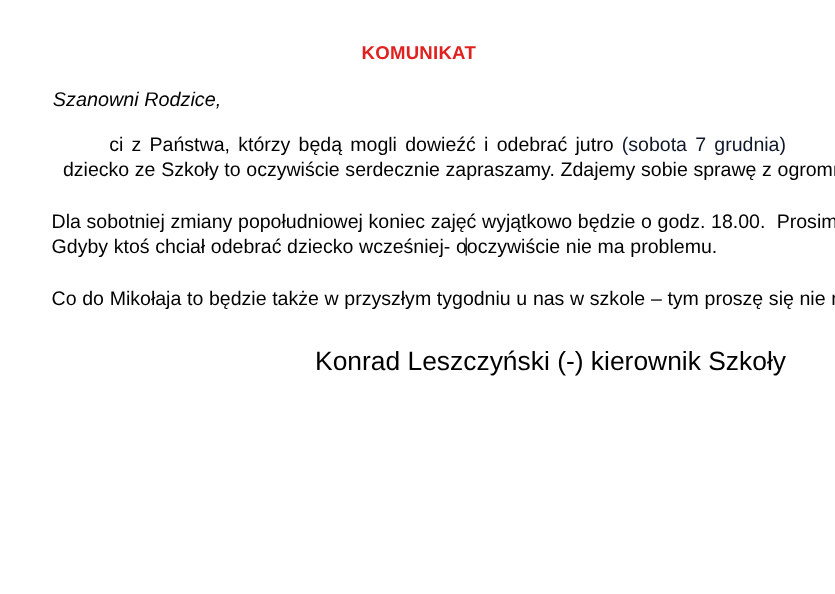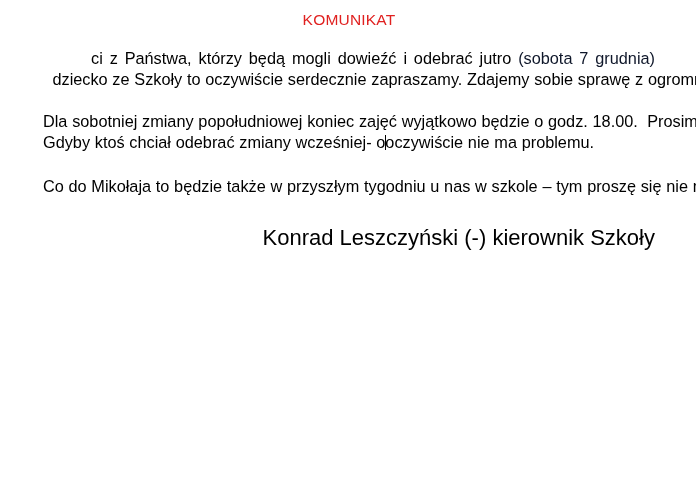--- a/index.html
+++ b/index.html
@@ -19,25 +19,25 @@
   .page {
     position: relative;
     width: 696px;
     height: 495px;
     box-sizing: border-box;
     padding: 0 41px 0 43px;
   }
 
   .doc-title {
     text-align: center;
-    font-weight: normal;
+    font-weight: bold;
     font-size: 15.5px;
     letter-spacing: 0.2px;
     margin: 0;
-    padding-top: 12px;
+    padding-top: 37px;
     line-height: 1.0;
   }
 
   .salutation {
     font-style: italic;
     font-size: 16.5px;
     line-height: 1.0;
     margin: 0;
     padding-top: 22px;
     padding-left: 1px;
@@ -100,27 +100,28 @@
     display: block;
   }
 </style>
 </head>
 <body>
 
 <div class="page">
 
   <div class="doc-title title-red">KOMUNIKAT</div>
 
+  <div class="salutation">Szanowni Rodzice,</div>
 
   <div class="para para-1">
     <span>ci z Państwa, którzy będą mogli dowieźć i odebrać jutro </span><span class="red">(sobota 7 grudnia)</span><span class="nowrap-gap">  dziecko ze Szkoły to oczywiście serdecznie zapraszamy. Zdajemy sobie sprawę z ogromnych trudności komunikacyjnych i dla tych dzieci, które są w stanie być w szkole zajęcia odbędą się normalnie- gdyby okazało się, że w danej klasie będzie mało dzieci przeprowadzimy zajęcia łączone.</span>
   </div>
 
   <div class="para para-2">
     <span class="line-block nowrap-gap">Dla sobotniej zmiany popołudniowej koniec zajęć wyjątkowo będzie o godz. 18.00.  Prosimy odebrać dzieci.</span>
-    <span class="line-block"><span>Gdyby ktoś chciał odebrać zmiany wcześniej- o</span><span class="caret"></span><span>oczywiście nie ma problemu.</span></span>
+    <span class="line-block"><span>Gdyby ktoś chciał odebrać dziecko wcześniej- o</span><span class="caret"></span><span>oczywiście nie ma problemu.</span></span>
   </div>
 
   <div class="para para-3 nowrap-gap">Co do Mikołaja to będzie także w przyszłym tygodniu u nas w szkole – tym proszę się nie martwić jeśli któraś trójka zaplanowała mikołajki na jutro i wie, że będzie w klasie większość  dzieci to prosimy organizować – a jeśli okaże się, że frekwencja nie dopisze mikołajki będą za tydzień (co i tak na 100%  jak Państwo wiecie nie jest pewne.. ale mam nadzieję, że się uda).</div>
 
   <div class="signature">Konrad Leszczyński (-) kierownik Szkoły</div>
 
 </div>
 
 </body></html>

